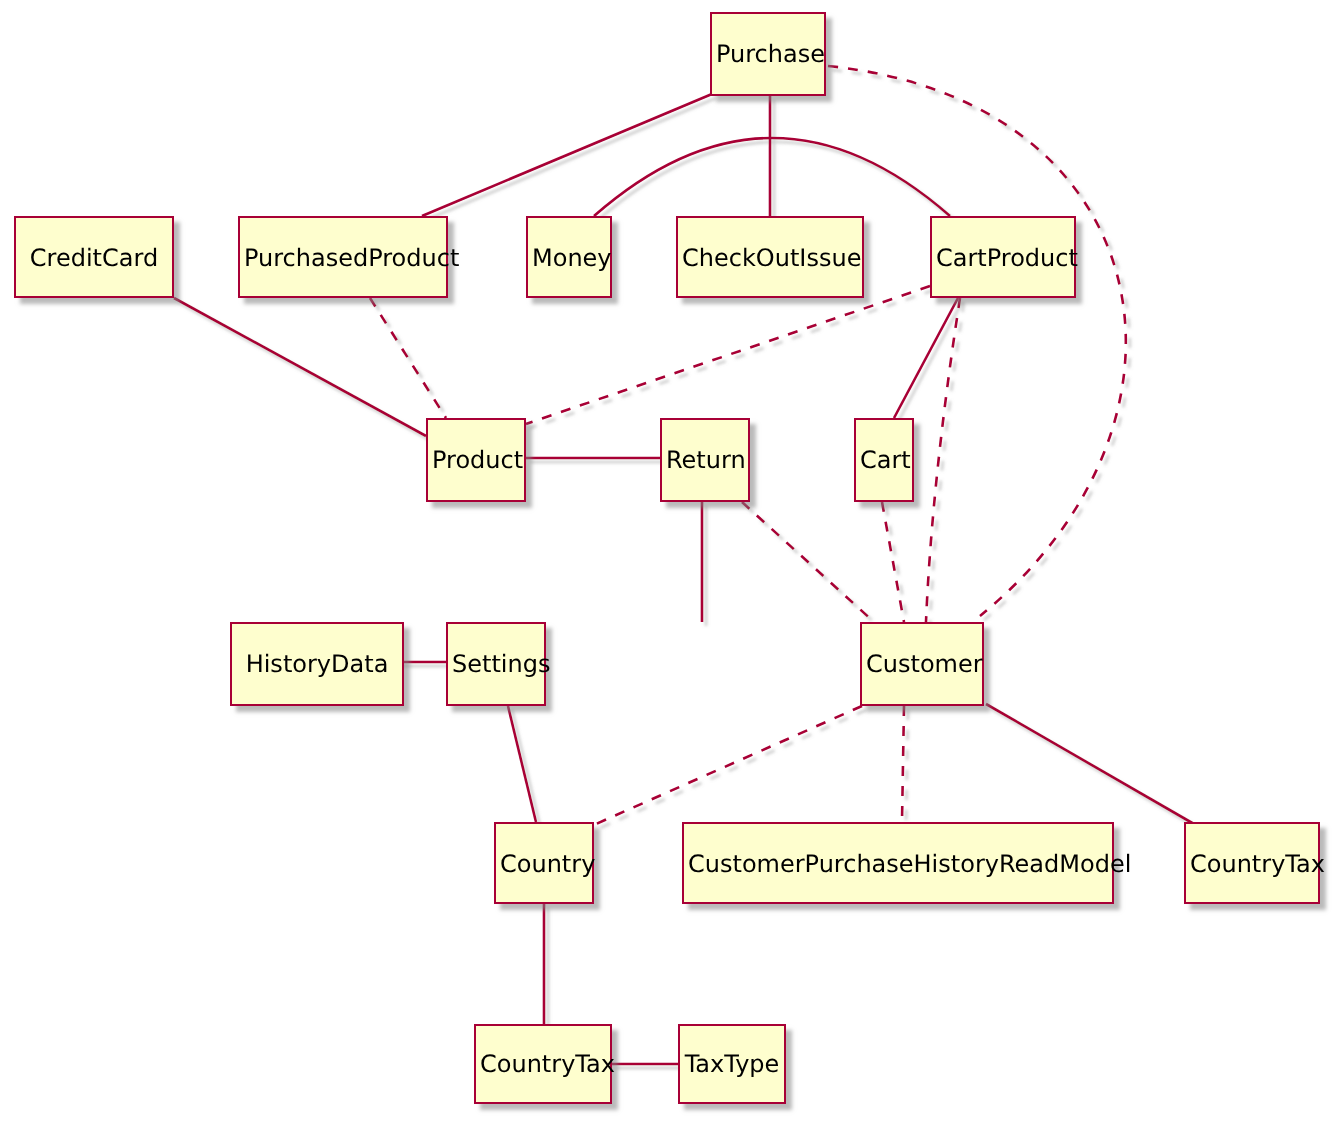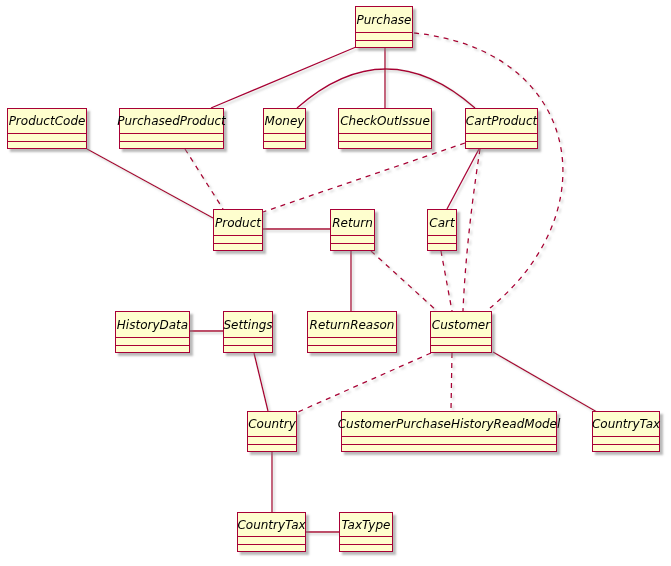--- a/index.html
+++ b/index.html
@@ -11,23 +11,22 @@
     overflow:hidden;
   }
   #edges{position:absolute;left:0;top:0;}
   .uml-class{
     position:absolute;
     box-sizing:border-box;
     background:#FEFECE;
     border:1.5px solid #A80036;
     box-shadow:3px 3px 2px rgba(130,130,130,0.55);
     display:flex;
-    flex-direction:column;
+    flex-direction:row;
     color:#000;
-    font-style:italic;
   }
   .uml-title{
     flex:1;
     display:flex;
     align-items:center;
     justify-content:center;
     font-size:12px;
     white-space:nowrap;
     padding:0 2px;
   }
@@ -76,21 +75,21 @@
     </g>
   </svg>
 
   <div class="uml-class" style="left:355px;top:6px;width:58px;height:42px">
     <div class="uml-title">Purchase</div>
     <div class="uml-comp"></div>
     <div class="uml-comp"></div>
   </div>
 
   <div class="uml-class" style="left:7px;top:108px;width:80px;height:41px">
-    <div class="uml-title">ProductCode</div>
+    <div class="uml-title">CreditCard</div>
     <div class="uml-comp"></div>
     <div class="uml-comp"></div>
   </div>
 
   <div class="uml-class" style="left:119px;top:108px;width:105px;height:41px">
     <div class="uml-title">PurchasedProduct</div>
     <div class="uml-comp"></div>
     <div class="uml-comp"></div>
   </div>
 
@@ -123,37 +122,32 @@
     <div class="uml-comp"></div>
     <div class="uml-comp"></div>
   </div>
 
   <div class="uml-class" style="left:427px;top:209px;width:30px;height:42px">
     <div class="uml-title">Cart</div>
     <div class="uml-comp"></div>
     <div class="uml-comp"></div>
   </div>
 
-  <div class="uml-class" style="left:115px;top:311px;width:75px;height:42px">
+  <div class="uml-class" style="left:115px;top:311px;width:87px;height:42px">
     <div class="uml-title">HistoryData</div>
     <div class="uml-comp"></div>
     <div class="uml-comp"></div>
   </div>
 
   <div class="uml-class" style="left:223px;top:311px;width:50px;height:42px">
     <div class="uml-title">Settings</div>
     <div class="uml-comp"></div>
     <div class="uml-comp"></div>
   </div>
 
-  <div class="uml-class" style="left:307px;top:311px;width:90px;height:42px">
-    <div class="uml-title">ReturnReason</div>
-    <div class="uml-comp"></div>
-    <div class="uml-comp"></div>
-  </div>
 
   <div class="uml-class" style="left:430px;top:311px;width:62px;height:42px">
     <div class="uml-title">Customer</div>
     <div class="uml-comp"></div>
     <div class="uml-comp"></div>
   </div>
 
   <div class="uml-class" style="left:247px;top:411px;width:50px;height:41px">
     <div class="uml-title">Country</div>
     <div class="uml-comp"></div>

